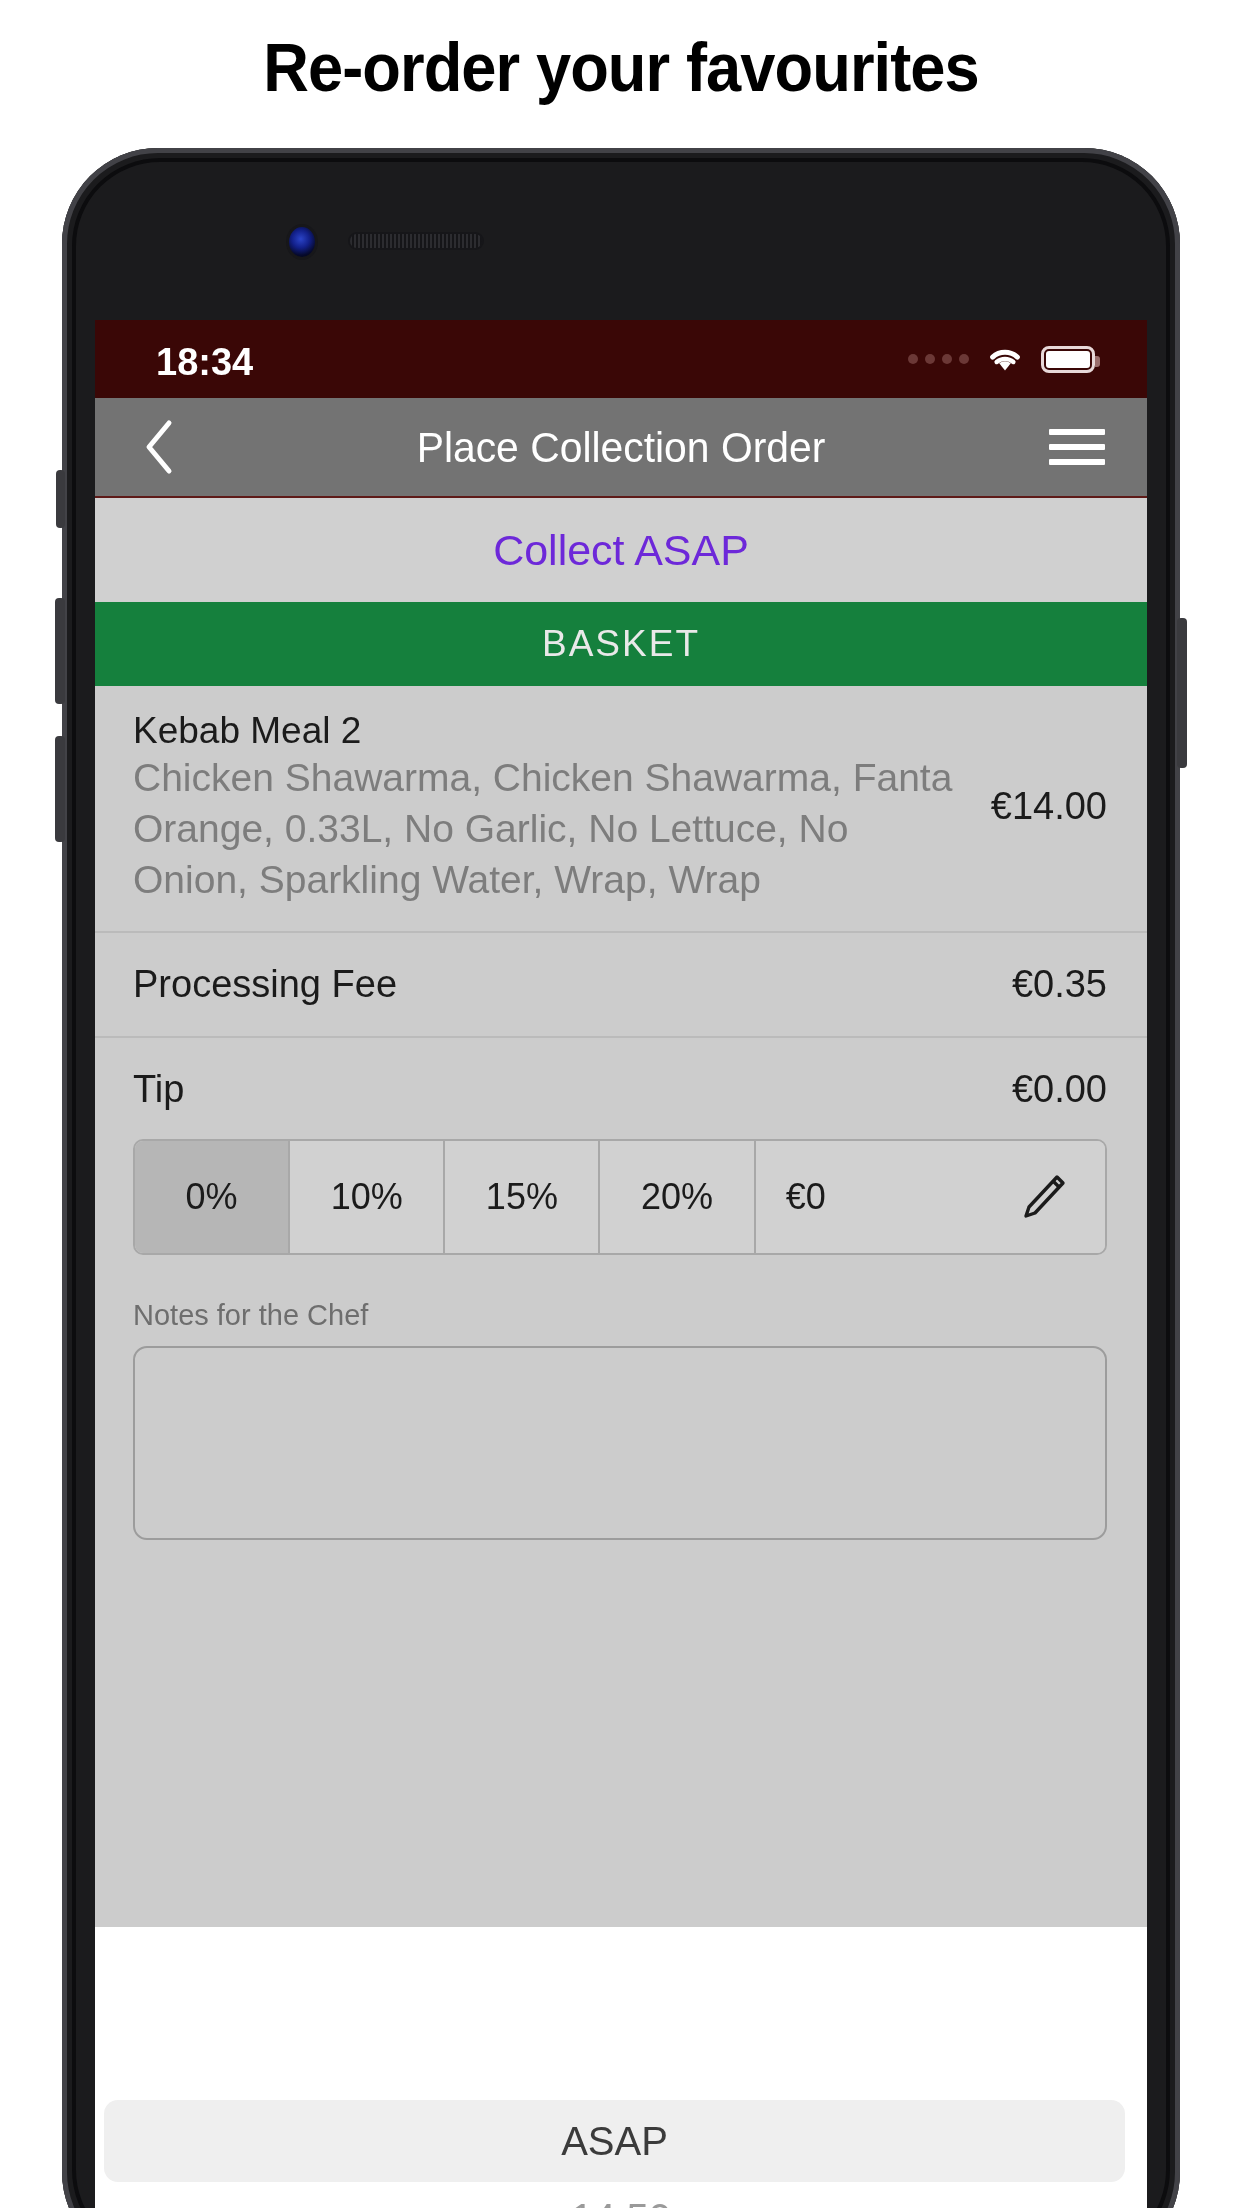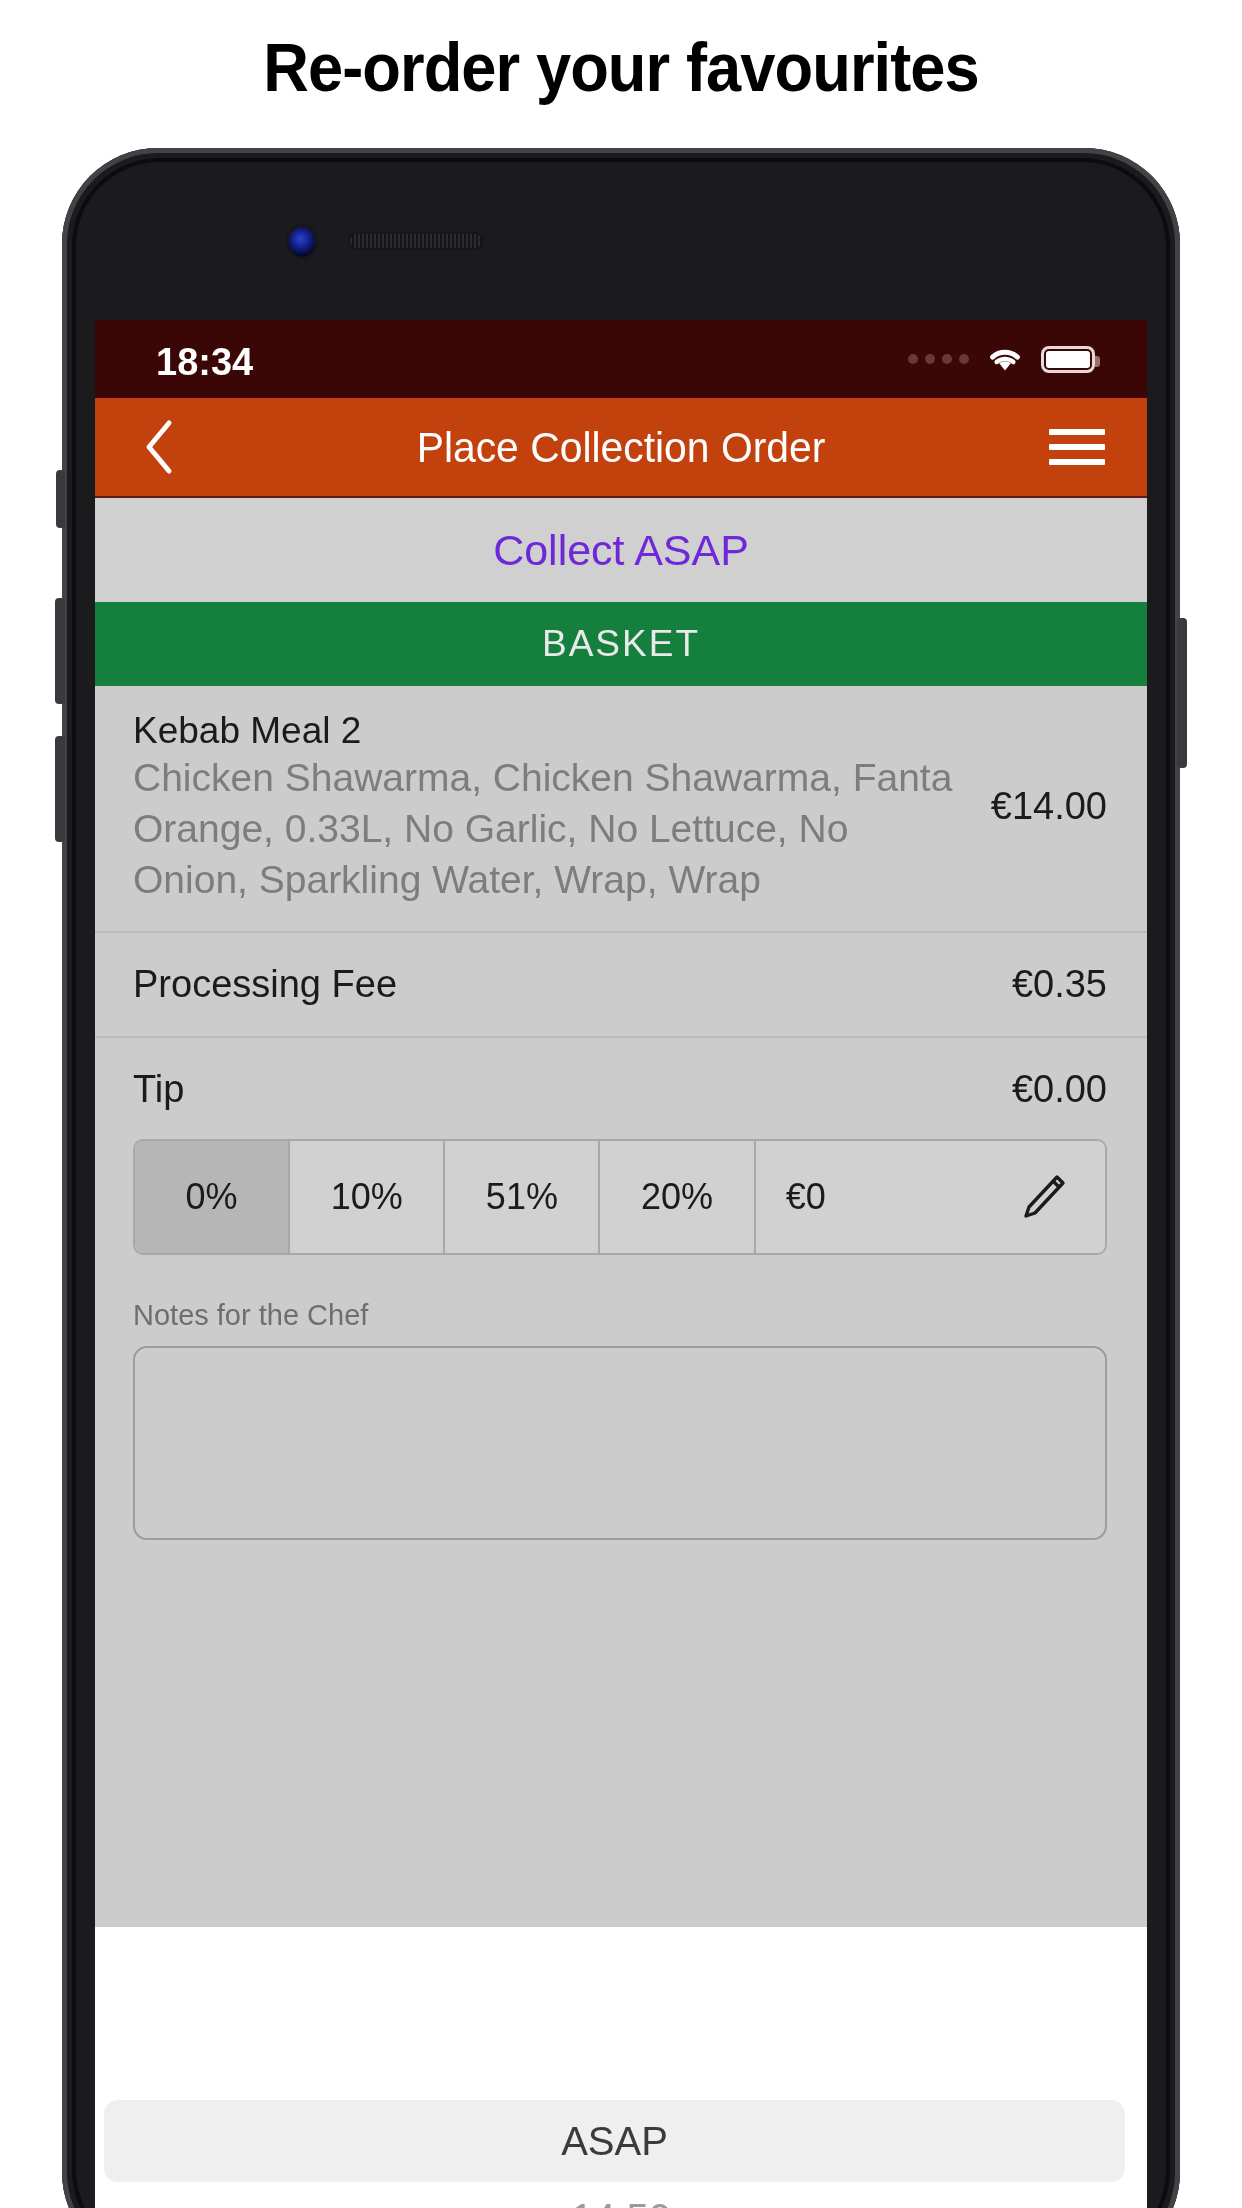--- a/index.html
+++ b/index.html
@@ -105,21 +105,21 @@
     position:relative;box-sizing:border-box;padding:2px;
   }
   .batt::after{
     content:"";position:absolute;right:-8px;top:7px;width:5px;height:11px;
     background:#9a6e6c;border-radius:0 3px 3px 0;
   }
   .batt i{display:block;width:100%;height:100%;background:#ffffff;border-radius:3px;}
 
   
   .navbar{
-    height:98px;background:#c2410c;
+    height:98px;background:#737373;
     display:flex;align-items:center;
     position:relative;
     border-bottom:2px solid #5e1a18;
   }
   .nav-back{
     position:absolute;left:34px;top:50%;transform:translateY(-50%);
     width:60px;height:60px;display:flex;align-items:center;justify-content:center;
   }
   .nav-title{
     flex:1;text-align:center;color:#ffffff;
@@ -287,21 +287,21 @@
       </div>
 
       <div class="fee-row last">
         <span>Tip</span>
         <span>€0.00</span>
       </div>
 
       <div class="tip-seg">
         <div class="seg selected">0%</div>
         <div class="seg">10%</div>
-        <div class="seg">51%</div>
+        <div class="seg">15%</div>
         <div class="seg">20%</div>
         <div class="seg wide">
           <span>€0</span>
           <svg class="pencil" viewBox="0 0 52 52">
             <path d="M40 6 L46 12 L18 42 L9 45 L12 36 Z" fill="none" stroke="#1b1b1b" stroke-width="3.4" stroke-linejoin="round"></path>
             <line x1="36" y1="10" x2="42" y2="16" stroke="#1b1b1b" stroke-width="3.4"></line>
           </svg>
         </div>
       </div>
 

